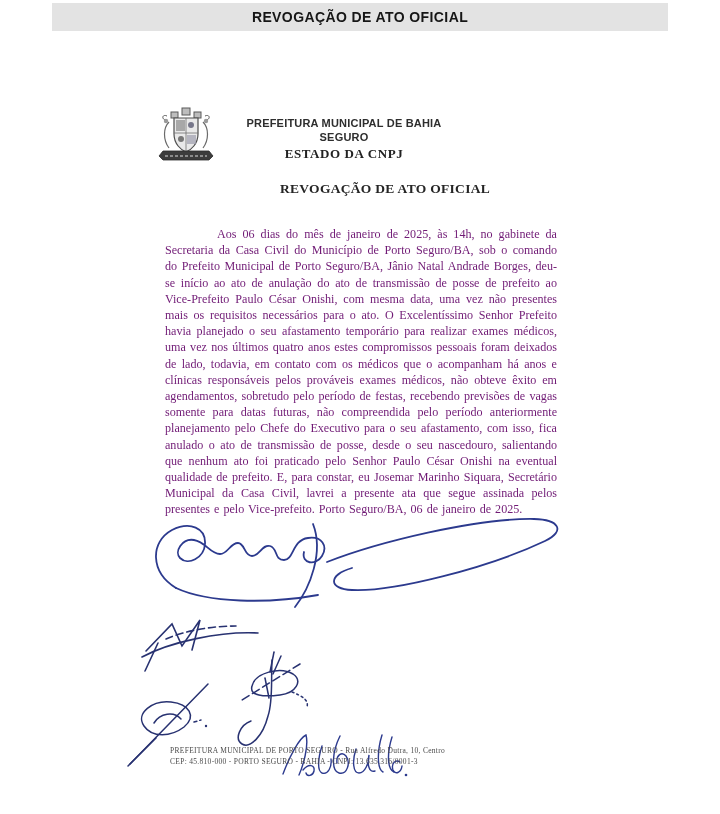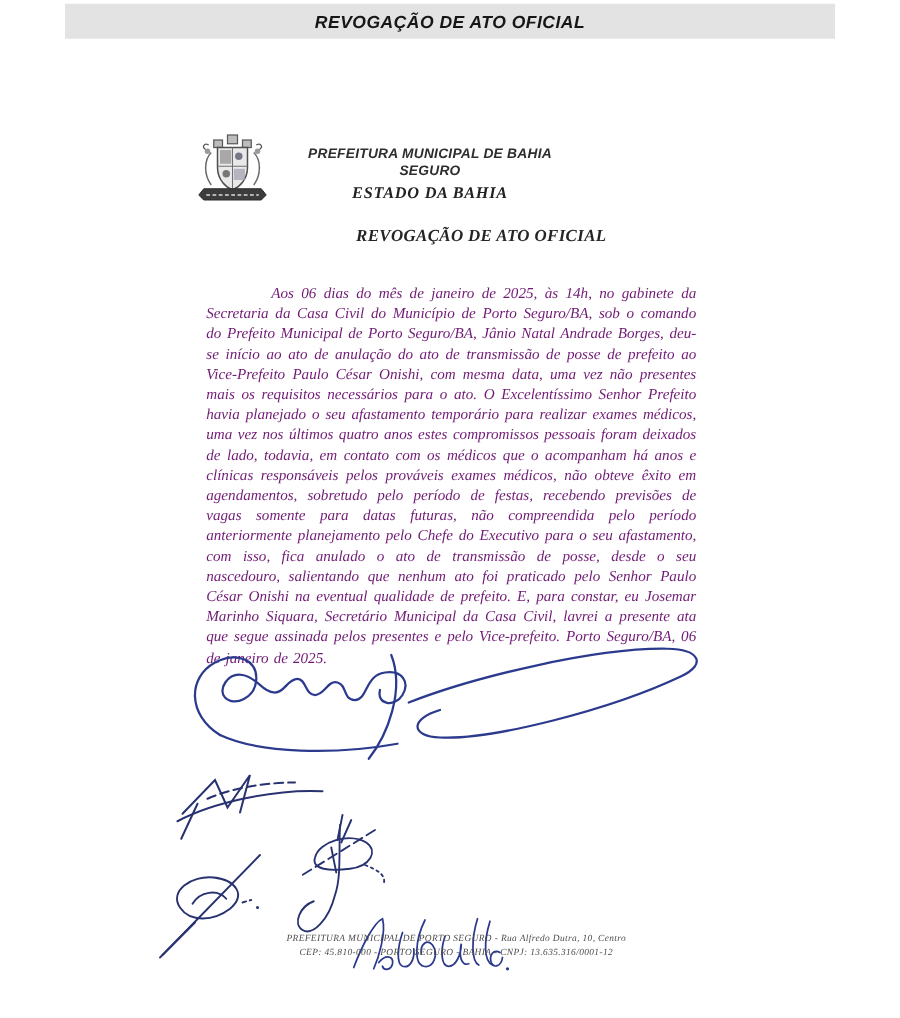--- a/index.html
+++ b/index.html
@@ -1,20 +1,19 @@
 <!DOCTYPE html>
 <html><head>
 <meta charset="utf-8">
 <style>
   html,body{margin:0;padding:0;background:#ffffff;}
   #page{
     position:relative;width:720px;height:814px;background:#ffffff;
     overflow:hidden;font-family:"Liberation Serif", serif;color:#3d3d3d;
     margin:0 auto;
-    font-style:italic;
   }
   
   .banner{
     position:absolute;left:52px;top:3px;width:616px;height:28px;
     background:#e3e3e3;display:flex;align-items:center;justify-content:center;
   }
   .banner-title{
     font-family:"Liberation Sans", sans-serif;font-weight:bold;
     font-size:14px;letter-spacing:.4px;color:#161616;
   }
@@ -38,21 +37,21 @@
   .doc-body{
     position:absolute;left:165px;top:226px;width:392px;
     font-size:12.1px;line-height:16.2px;text-align:justify;
     text-indent:52px;color:#701a75;word-spacing:1px;
   }
   
   .sig{position:absolute;}
   .sig svg{display:block;overflow:visible;}
   
   .footer{
-    position:absolute;left:170px;top:745px;width:390px;text-align:center;
+    position:absolute;left:170px;top:745px;width:390px;
     font-size:7.5px;line-height:11px;color:#4a4a4a;letter-spacing:.3px;
   }
 </style>
 </head>
 <body>
 
 <div id="page">
 
   <div class="banner">
     <span class="banner-title">REVOGAÇÃO DE ATO OFICIAL</span>
@@ -84,21 +83,21 @@
       <circle cx="34" cy="19" r="3" fill="#77778a"></circle>
       <circle cx="24" cy="33" r="3" fill="#777"></circle>
 
       <path d="M6,45 L52,45 L56,50 L52,54 L6,54 L2,50 Z" fill="#3c3c3c" stroke="#2c2c2c" stroke-width="0.8"></path>
       <line x1="8" y1="50" x2="50" y2="50" stroke="#dcdcdc" stroke-width="1.2" stroke-dasharray="3,2"></line>
     </svg>
   </div>
 
   <div class="org-block">
     <div class="org-name">PREFEITURA MUNICIPAL DE BAHIA SEGURO</div>
-    <div class="org-state">ESTADO DA BAHIA</div>
+    <div class="org-state">ESTADO DA CNPJ</div>
   </div>
 
   <div class="doc-title">REVOGAÇÃO DE ATO OFICIAL</div>
 
   <div class="doc-body">Aos 06 dias do mês de janeiro de 2025, às 14h, no gabinete da Secretaria da Casa Civil do Município de Porto Seguro/BA, sob o comando do Prefeito Municipal de Porto Seguro/BA, Jânio Natal Andrade Borges, deu-se início ao ato de anulação do ato de transmissão de posse de prefeito ao Vice-Prefeito Paulo César Onishi, com mesma data, uma vez não presentes mais os requisitos necessários para o ato. O Excelentíssimo Senhor Prefeito havia planejado o seu afastamento temporário para realizar exames médicos, uma vez nos últimos quatro anos estes compromissos pessoais foram deixados de lado, todavia, em contato com os médicos que o acompanham há anos e clínicas responsáveis pelos prováveis exames médicos, não obteve êxito em agendamentos, sobretudo pelo período de festas, recebendo previsões de vagas somente para datas futuras, não compreendida pelo período anteriormente planejamento pelo Chefe do Executivo para o seu afastamento, com isso, fica anulado o ato de transmissão de posse, desde o seu nascedouro, salientando que nenhum ato foi praticado pelo Senhor Paulo César Onishi na eventual qualidade de prefeito. E, para constar, eu Josemar Marinho Siquara, Secretário Municipal da Casa Civil, lavrei a presente ata que segue assinada pelos presentes e pelo Vice-prefeito. Porto Seguro/BA, 06 de janeiro de 2025.</div>
 
   <div class="sig" style="left:146px;top:510px;">
     <svg width="424" height="104" viewBox="0 0 424 104" fill="none">
       <g stroke="#2c3a8e" stroke-width="1.8" stroke-linecap="round">
         <path d="M30,78 C4,62 4,32 26,20 C44,11 60,18 59,34 C58,48 42,56 34,48 C28,42 36,28 48,30 C60,32 64,44 74,44 C82,44 84,33 92,33 C99,33 98,46 106,46 C114,46 116,34 124,36 C132,38 128,50 138,50 C148,50 146,30 162,28 C176,26 182,36 176,46 C170,56 155,54 158,42"></path>
@@ -158,16 +157,16 @@
         <path d="M102,5 C97,21 97,39 103,42"></path>
         <path d="M112,7 C107,23 107,39 114,42"></path>
         <path d="M120,32 C115,29 111,34 113,40 C115,45 121,43 122,36"></path>
         <circle cx="126" cy="45" r="1.3" fill="#2c3a8e" stroke="none"></circle>
       </g>
     </svg>
   </div>
 
   <div class="footer">
     <div>PREFEITURA MUNICIPAL DE PORTO SEGURO  -  Rua Alfredo Dutra, 10, Centro</div>
-    <div>CEP:  45.810-000  -  PORTO SEGURO  -  BAHIA  -  CNPJ: 13.635.316/0001-12</div>
+    <div>CEP:  45.810-000  -  PORTO SEGURO  -  BAHIA  -  CNPJ: 13.635.316/0001-3</div>
   </div>
 
 </div>
 
 </body></html>

